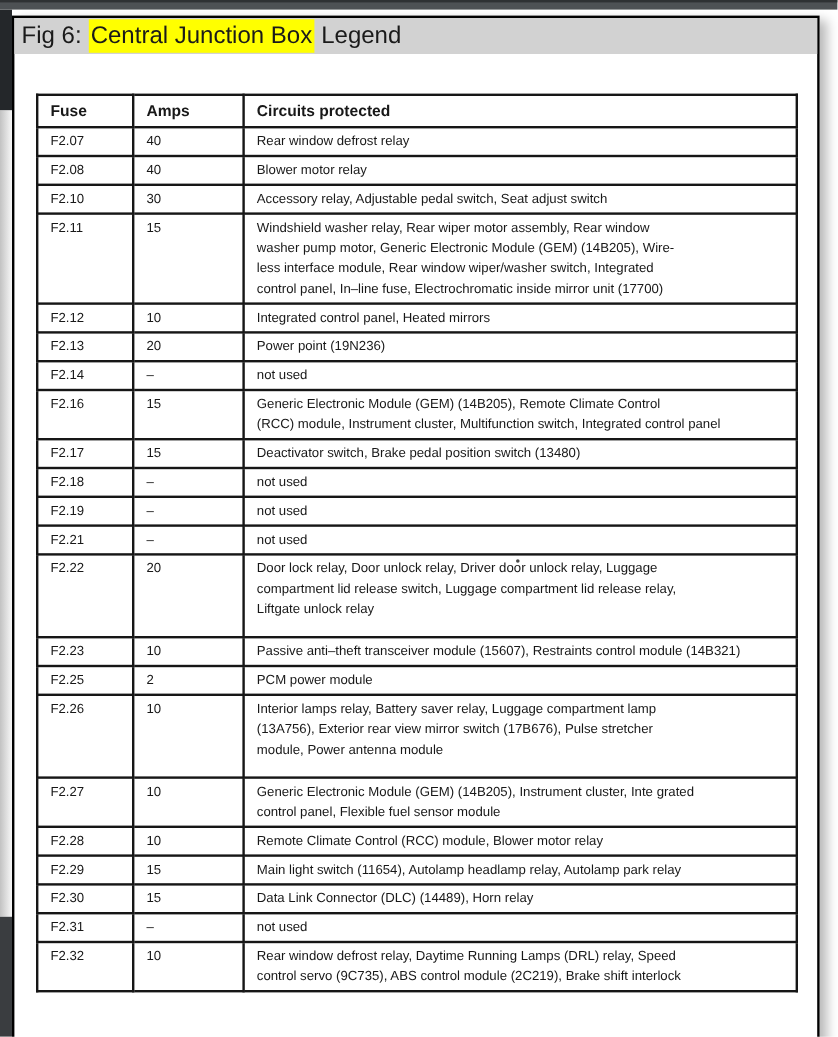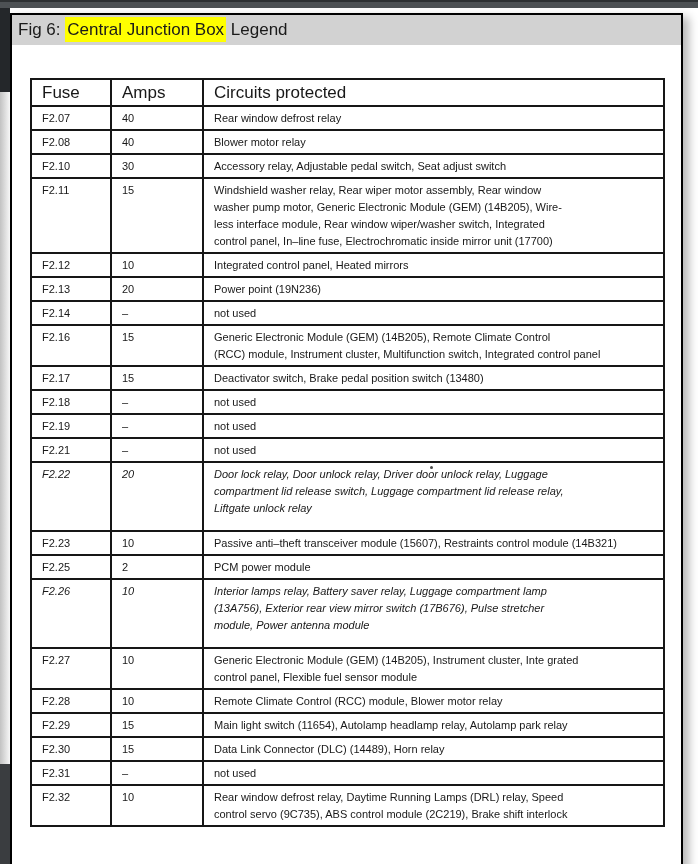--- a/index.html
+++ b/index.html
@@ -31,21 +31,21 @@
     width: 673px; height: 880px;
     background: #ffffff;
     border: 2px solid #000000;
     box-shadow: 6px 4px 9px rgba(0,0,0,0.28);
     z-index: 3;
   }
   .titlebar {
     height: 30px;
     background: #d2d2d2;
     padding-left: 6px;
-    font-size: 17px;
+    font-size: 20px;
     line-height: 30px;
     color: #1a1a1a;
     white-space: pre;
   }
   .titlebar mark {
     background: #ffff00;
     color: #1a1a1a;
     padding: 3px 2px;
   }
 
@@ -57,31 +57,31 @@
     color: #181818;
   }
   .fuse-table th, .fuse-table td {
     border: 2px solid #161616;
     vertical-align: top;
     text-align: left;
     font-size: 11px;
     line-height: 17px;
   }
   .fuse-table th {
-    font-size: 17px;
-    font-weight: normal;
+    font-size: 13px;
+    font-weight: bold;
     padding: 4px 10px;
     border-radius: 10px;
   }
   .fuse-table td { padding: 3px 10px 2px 10px; }
   .fuse-table td.circuits {
     white-space: pre-line;
     padding-right: 20px;
   }
-  .fuse-table tr.pad-extra td { padding-bottom: 13px; font-style: italic; }
+  .fuse-table tr.pad-extra td { padding-bottom: 13px; }
   .col-fuse { width: 80px; }
   .col-amps { width: 92px; }
   .col-circuits { width: 461px; }
 
   
   .artifact-dot {
     position: absolute;
     left: 430px; top: 466px;
     width: 3px; height: 3px;
     border-radius: 50%;

